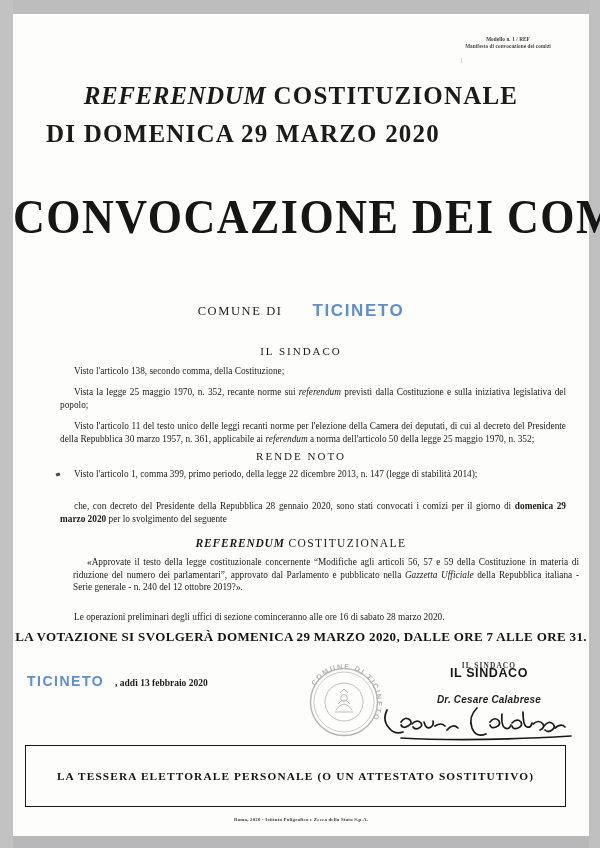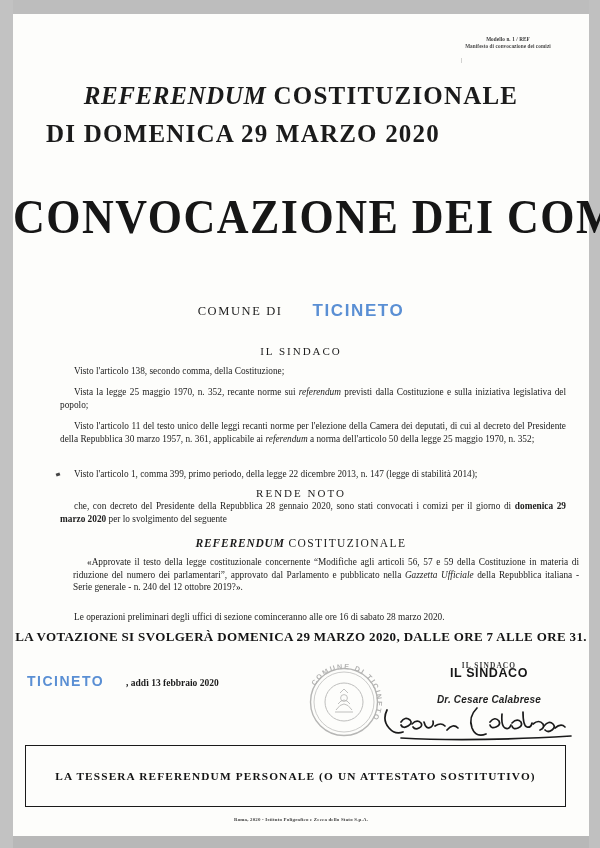--- a/index.html
+++ b/index.html
@@ -141,21 +141,21 @@
   .center-head {
     position: absolute;
     left: 0; width: 576px;
     text-align: center;
     font-size: 11px;
     color: #1d1d1d;
     letter-spacing: 2px;
     white-space: nowrap;
   }
   .center-head.sindaco { top: 331px; }
-  .center-head.rende  { top: 473px; }
+  .center-head.rende  { top: 436px; }
 
   .ref-cost {
     position: absolute;
     left: 0; top: 523px; width: 576px;
     text-align: center;
     font-size: 11.5px;
     color: #1d1d1d;
     letter-spacing: 0.8px;
     white-space: nowrap;
   }
@@ -213,21 +213,21 @@
     font-size: 14px;
     font-weight: bold;
     color: #5a8fd4;
     letter-spacing: 1.5px;
     vertical-align: baseline;
   }
   .place-date {
     font-size: 9.5px;
     font-weight: bold;
     color: #1c1c1c;
-    margin-left: 22px;
+    margin-left: 11px;
     vertical-align: baseline;
   }
 
   .sign-area {
     position: absolute;
     left: 386px; top: 648px;
     width: 180px;
     text-align: center;
   }
   .sign-printed {
@@ -405,19 +405,19 @@
           <path d="M142 8 q0 14 4 15 q4 1 5 -4"></path>
           <path d="M152 20 q6 -5 10 0 q2 4 -3 6"></path>
           <path d="M163 22 q5 -6 9 -2 q3 3 -1 6 q-4 3 -7 0"></path>
           <path d="M174 24 q6 -5 10 -1"></path>
           <path d="M20 34 q70 4 170 -2"></path>
         </g>
       </svg>
     </div>
 
     <div class="notice-box">
-      <div class="notice-line">LA TESSERA REFERENDUM PERSONALE (O UN ATTESTATO SOSTITUTIVO)</div>
+      <div class="notice-line">LA TESSERA ELETTORALE PERSONALE (O UN ATTESTATO SOSTITUTIVO)</div>
     </div>
 
     <div class="imprint">Roma, 2020  -  Istituto Poligrafico e Zecca dello Stato S.p.A.</div>
 
   </div>
 </div>
 
 </body></html>

